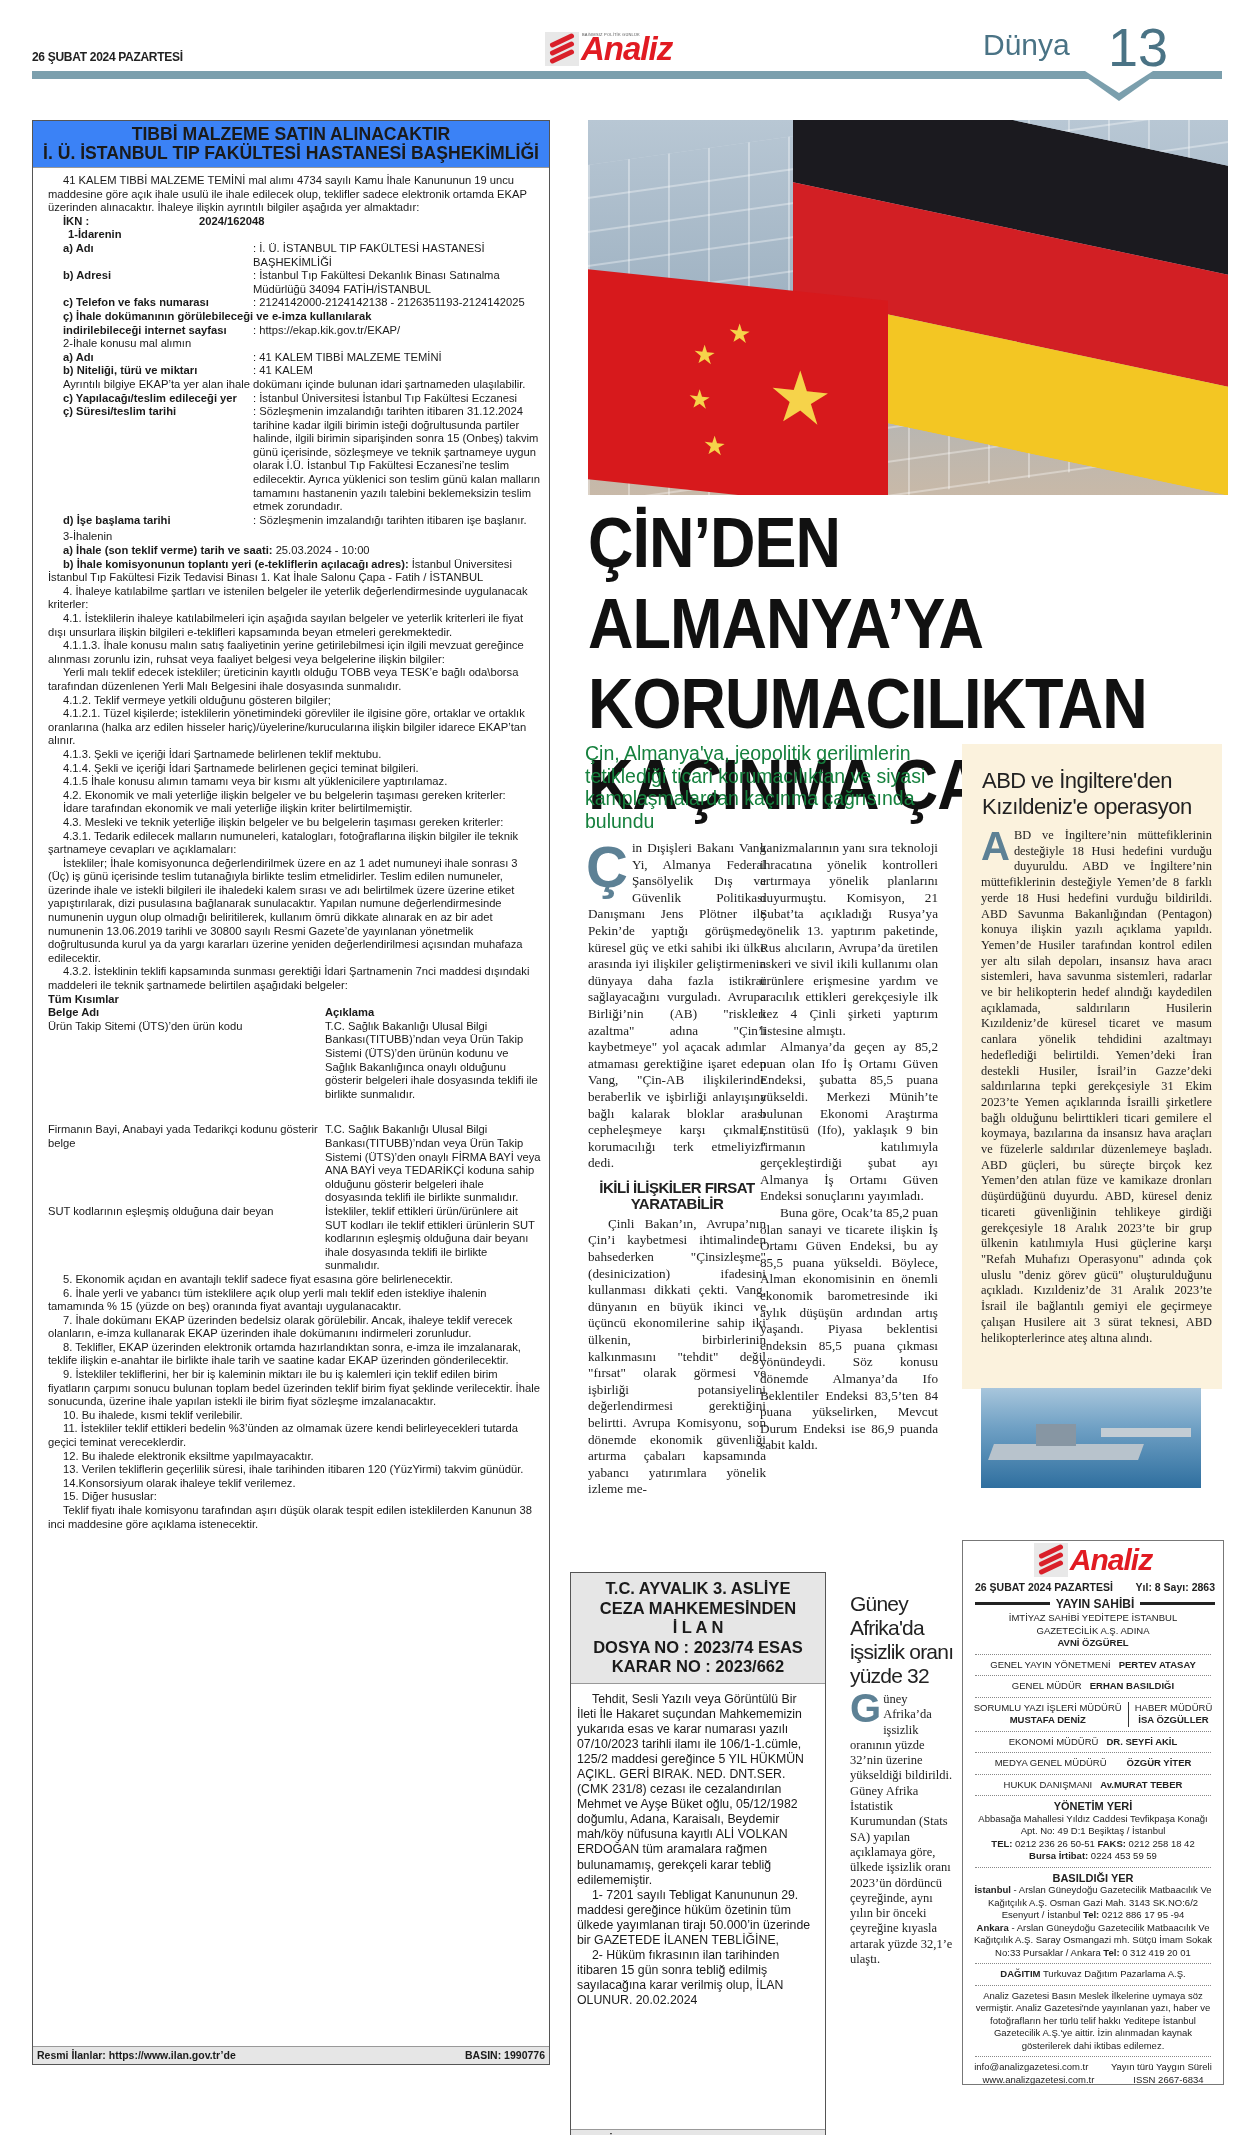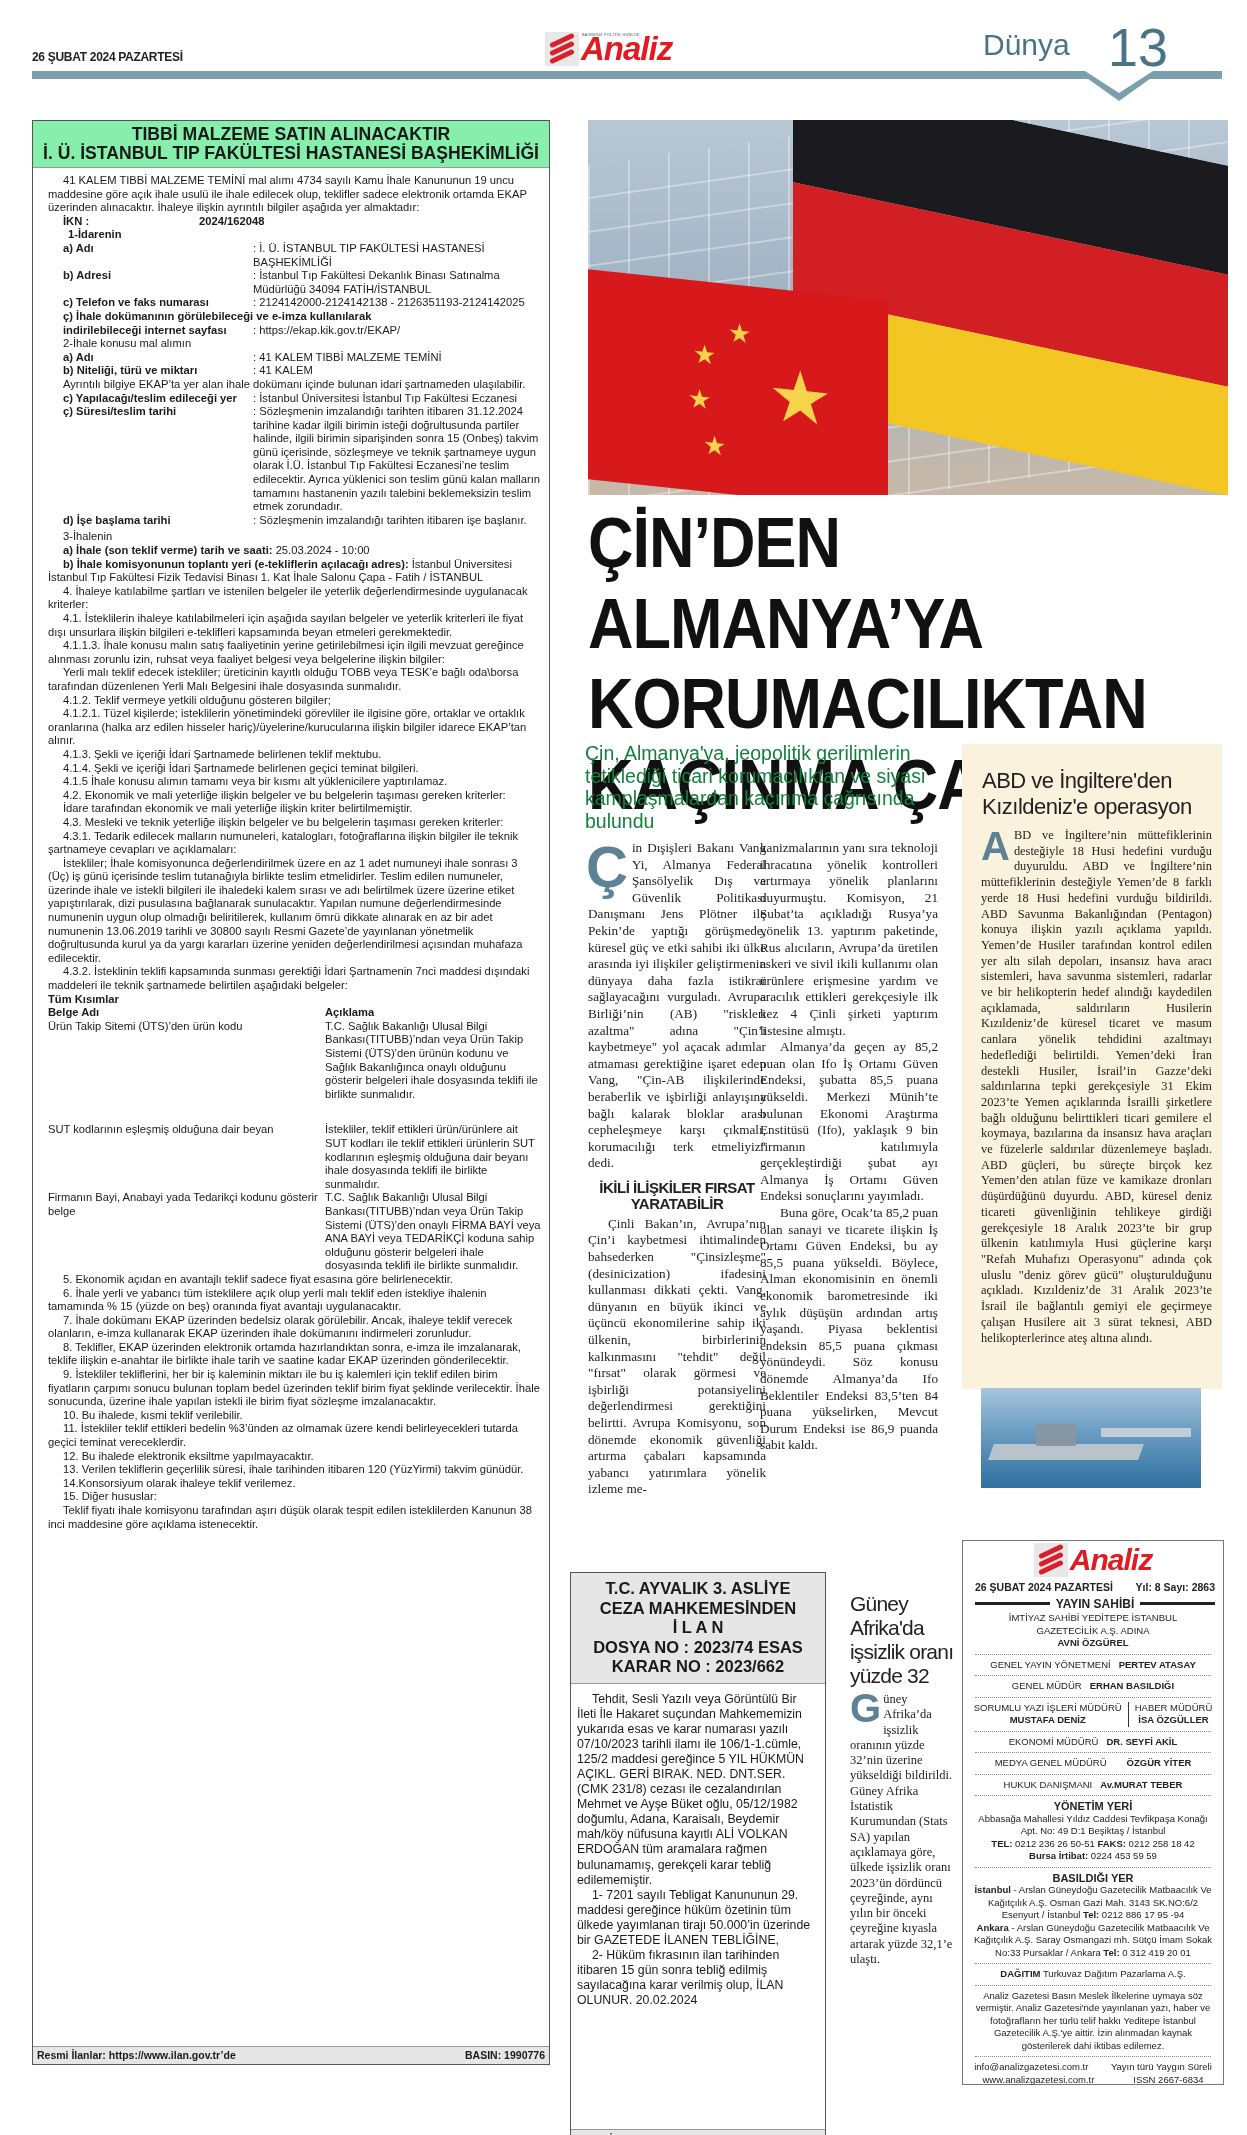--- a/index.html
+++ b/index.html
@@ -12,21 +12,21 @@
 .logo-swirl i{position:absolute;left:4px;width:26px;height:5px;background:#d9202a;border-radius:3px;transform:rotate(-25deg)}
 .logo-text{font-size:33px;font-weight:bold;color:#e11b22;font-style:italic;letter-spacing:-1px;line-height:34px;margin-left:2px}
 .logo-tag{position:absolute;left:37px;top:0;font-size:4px;color:#555;letter-spacing:0.2px}
 #section{left:983px;top:28px;font-size:30px;color:#4a7385;font-family:"Liberation Sans Narrow","Liberation Sans",sans-serif}
 #pageno{left:1108px;top:18px;font-size:54px;color:#4a7385;font-family:"Liberation Sans Narrow","Liberation Sans",sans-serif;line-height:58px}
 #hdr-bar{left:32px;top:71px;width:1190px;height:8px;background:#7b9fad}
 #hdr-notch{left:1077px;top:71px;width:0;height:0;border-left:42px solid transparent;border-right:42px solid transparent;border-top:30px solid #7b9fad}
 #hdr-notch2{left:1085px;top:71px;width:0;height:0;border-left:34px solid transparent;border-right:34px solid transparent;border-top:22px solid #fff}
 
 #ad1{left:32px;top:120px;width:518px;height:1945px;border:1px solid #555;font-size:11.2px;line-height:13.6px}
-#ad1 .ad-head{background:#86efac;padding:4px 2px;text-align:center;font-weight:bold;font-size:17.6px;line-height:19px;border-bottom:1px solid #999}
+#ad1 .ad-head{background:#3b82f6;padding:4px 2px;text-align:center;font-weight:bold;font-size:17.6px;line-height:19px;border-bottom:1px solid #999}
 #ad1 .body{padding:6px 8px 0 15px}
 .p{text-indent:15px;text-align:left}
 .row{display:flex}
 .row .k{font-weight:bold;width:205px;padding-left:15px;flex:none}
 .row .v{flex:1}
 .ind{padding-left:15px}
 .b{font-weight:bold}
 .tbl{display:flex;margin-top:0}
 .tbl .c1{width:277px;flex:none}
 .tbl .c2{flex:1}
@@ -174,26 +174,26 @@
     <div class="tbl b">
         <div class="c1">Belge Adı</div>
         <div class="c2">Açıklama</div>
       </div>
     <div id="trows">
         <div class="tbl" style="margin-bottom: 22px;">
           <div class="c1">Ürün Takip Sitemi (ÜTS)’den ürün kodu</div>
           <div class="c2">T.C. Sağlık Bakanlığı Ulusal Bilgi Bankası(TITUBB)’ndan veya Ürün Takip Sistemi (ÜTS)’den ürünün kodunu ve Sağlık Bakanlığınca onaylı olduğunu gösterir belgeleri ihale dosyasında teklifi ile birlikte sunmalıdır.</div>
         </div>
         <div class="tbl" style="margin-bottom: 0px;">
+          <div class="c1">Firmanın Bayi, Anabayi yada Tedarikçi kodunu gösterir belge</div>
+          <div class="c2">T.C. Sağlık Bakanlığı Ulusal Bilgi Bankası(TITUBB)’ndan veya Ürün Takip Sistemi (ÜTS)’den onaylı FİRMA BAYİ veya ANA BAYİ veya TEDARİKÇİ koduna sahip olduğunu gösterir belgeleri ihale dosyasında teklifi ile birlikte sunmalıdır.</div>
+        </div>
+        <div class="tbl" style="margin-bottom: 0px;">
           <div class="c1">SUT kodlarının eşleşmiş olduğuna dair beyan</div>
           <div class="c2">İstekliler, teklif ettikleri ürün/ürünlere ait SUT kodları ile teklif ettikleri ürünlerin SUT kodlarının eşleşmiş olduğuna dair beyanı ihale dosyasında teklifi ile birlikte sunmalıdır.</div>
-        </div>
-        <div class="tbl" style="margin-bottom: 0px;">
-          <div class="c1">Firmanın Bayi, Anabayi yada Tedarikçi kodunu gösterir belge</div>
-          <div class="c2">T.C. Sağlık Bakanlığı Ulusal Bilgi Bankası(TITUBB)’ndan veya Ürün Takip Sistemi (ÜTS)’den onaylı FİRMA BAYİ veya ANA BAYİ veya TEDARİKÇİ koduna sahip olduğunu gösterir belgeleri ihale dosyasında teklifi ile birlikte sunmalıdır.</div>
         </div>
       </div>
     <div id="pb">
         <div class="p">5. Ekonomik açıdan en avantajlı teklif sadece fiyat esasına göre belirlenecektir.</div>
         <div class="p">6. İhale yerli ve yabancı tüm isteklilere açık olup yerli malı teklif eden istekliye ihalenin tamamında % 15 (yüzde on beş) oranında fiyat avantajı uygulanacaktır.</div>
         <div class="p">7. İhale dokümanı EKAP üzerinden bedelsiz olarak görülebilir. Ancak, ihaleye teklif verecek olanların, e-imza kullanarak EKAP üzerinden ihale dokümanını indirmeleri zorunludur.</div>
         <div class="p">8. Teklifler, EKAP üzerinden elektronik ortamda hazırlandıktan sonra, e-imza ile imzalanarak, teklife ilişkin e-anahtar ile birlikte ihale tarih ve saatine kadar EKAP üzerinden gönderilecektir.</div>
         <div class="p">9. İstekliler tekliflerini, her bir iş kaleminin miktarı ile bu iş kalemleri için teklif edilen birim fiyatların çarpımı sonucu bulunan toplam bedel üzerinden teklif birim fiyat şeklinde verilecektir. İhale sonucunda, üzerine ihale yapılan istekli ile birim fiyat sözleşme imzalanacaktır.</div>
         <div class="p">10. Bu ihalede, kısmi teklif verilebilir.</div>
         <div class="p">11. İstekliler teklif ettikleri bedelin %3’ünden az olmamak üzere kendi belirleyecekleri tutarda geçici teminat vereceklerdir.</div>

